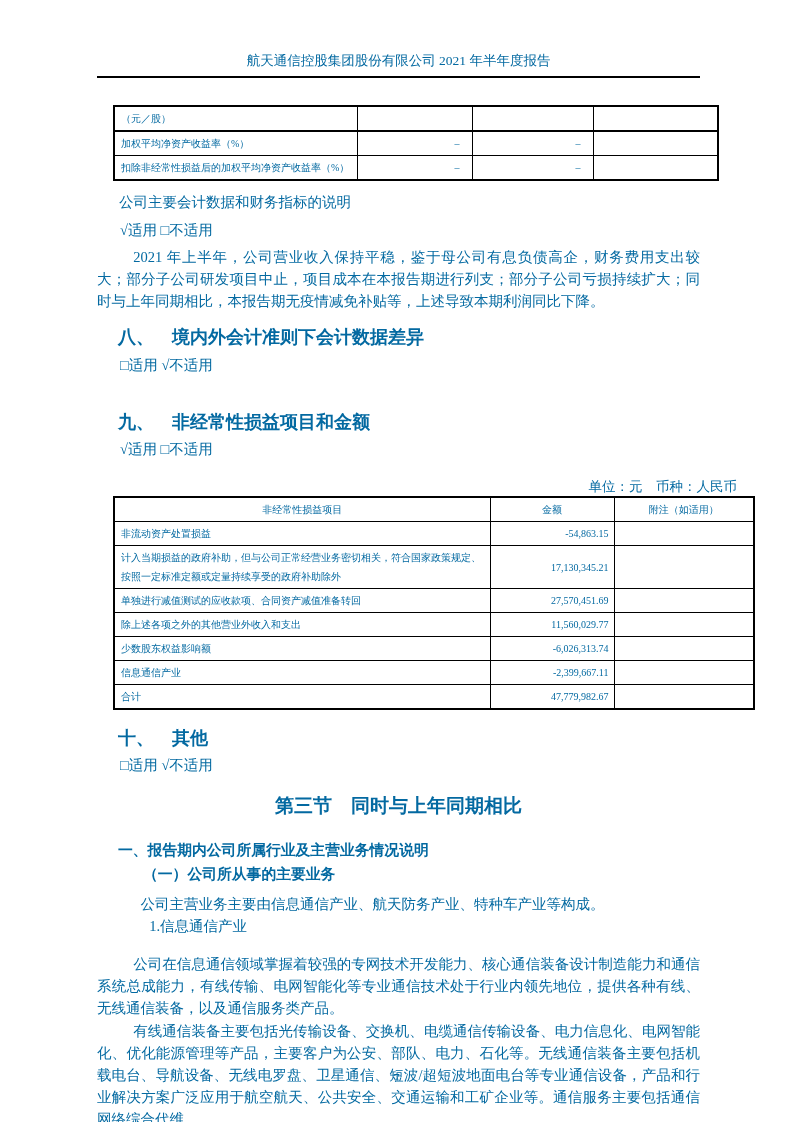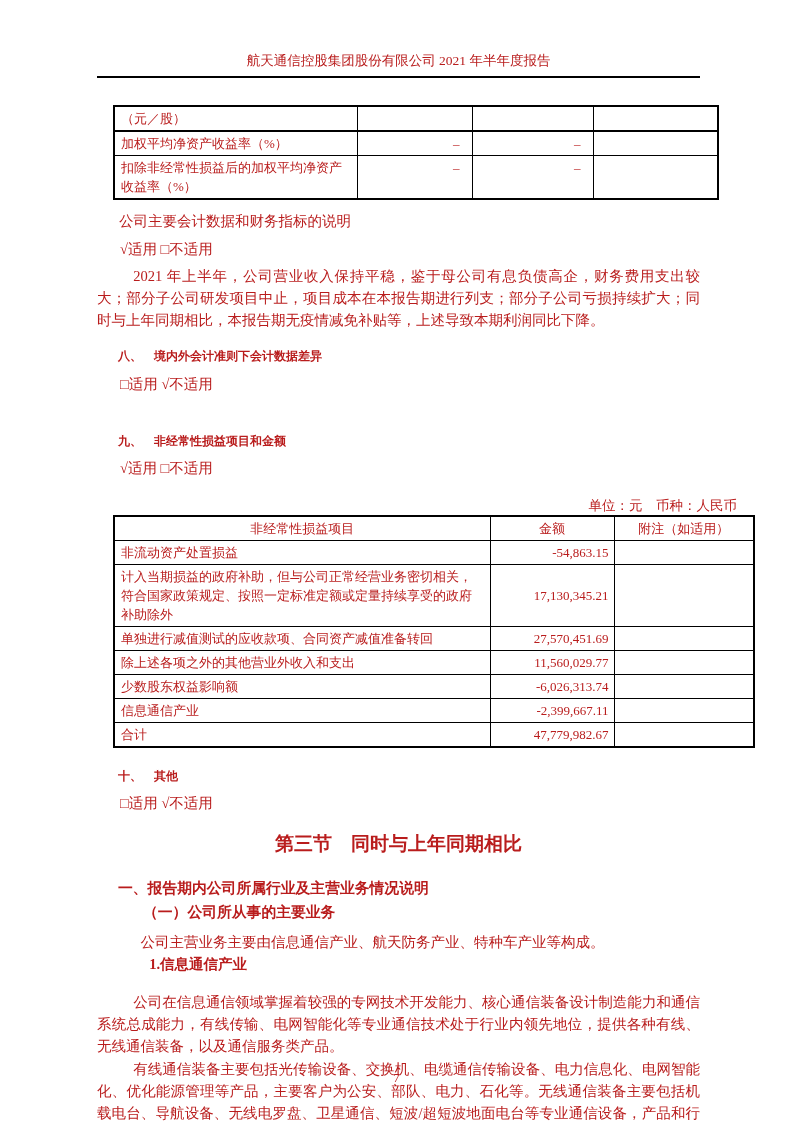--- a/index.html
+++ b/index.html
@@ -2,71 +2,71 @@
 <html lang="zh"><head>
 <meta charset="utf-8">
 <style>
   * { margin:0; padding:0; box-sizing:border-box; }
   html,body { background:#888; }
   .page {
     position:relative;
     width:793px; height:1122px;
     margin:0 auto;
     background:#ffffff;
-    color:#b91c1c;
+    color:#0369a1;
     font-family:"Liberation Serif", serif;
     overflow:hidden;
   }
   
   .doc-header {
     margin:0 93px 0 97px;
     padding-top:52px; padding-bottom:6px;
     border-bottom:2px solid #000;
     text-align:center;
     font-size:13.5px;
   }
   
-  table { border-collapse:collapse; table-layout:fixed; font-size:13px;border-radius:10px; }
+  table { border-collapse:collapse; table-layout:fixed; font-size:10px;border-radius:10px; }
   td { border:1px solid #000; padding:2px 6px; vertical-align:top; line-height:19px; }
   table.t1 { margin:27px 0 0 113px; width:604px; border:2px solid #000; }
   table.t1 .c-label { width:243px; text-align:left; }
   table.t1 .c-v1 { width:115px; }
   table.t1 .c-v2 { width:121px; }
   table.t1 .c-v3 { width:125px; }
   table.t1 .num { text-align:right; padding-right:12px; }
   table.t1 tr.hdr td { border-bottom-width:2px; }
   table.t2 { margin:2px 0 0 113px; width:624px; border:2px solid #000; }
   table.t2 .c-item { width:376px; text-align:left;margin-top:11px; }
   table.t2 .c-amount { width:124px; }
   table.t2 .c-note { width:140px; }
   table.t2 td.center { text-align:center; }
   table.t2 td.amount { text-align:right; padding-right:5px; }
   
   .song { font-size:14.5px; line-height:22px; }
-  .hei  { font-family:"Liberation Sans", sans-serif; font-weight:bold; font-size:12px; line-height:19px; }
+  .hei  { font-family:"Liberation Sans", sans-serif; font-weight:bold; font-size:18px; line-height:19px; }
   .note-title { margin:10px 93px 0 119px; }
   .applicability { margin:6px 93px 0 120px; }
   .para { margin:5px 93px 0 97px; text-align:justify; text-indent:2.5em; }
   .h8  { margin:16px 0 0 118px; }
   .app8 { margin:7px 93px 0 120px; }
   .h9  { margin:37px 0 0 118px; }
   .app9 { margin:6px 93px 0 120px; }
   .unit-note { width:624px; margin:20px 0 0 113px; text-align:right; font-size:13.5px; line-height:14px; }
   .h10 { margin:19px 0 0 118px; }
   .app10 { margin:6px 93px 0 120px; }
   .chapter-title {
     margin:17px 93px 0 97px;
     text-align:center;
     font-family:"Liberation Sans", sans-serif; font-weight:bold;
     font-size:19px; line-height:26px;
   }
   .h-one { margin:22px 93px 0 118px; font-size:14.8px; }
   .h-sub { margin:5px 93px 0 143px; font-size:14.8px; }
   .para-overview { margin:9px 93px 0 97px; text-indent:3em; }
-  .item-title { margin:0 93px 16px 97px; text-indent:3.6em;font-weight:bold; }
+  .item-title { margin:0 93px 16px 97px; text-indent:3.6em; }
   .para-body { margin:1px 93px 0 97px; text-align:justify; text-indent:2.5em; }
   .page-footer {
     position:absolute; left:0; right:0; top:1070px;
     text-align:center; font-size:13px;
   }
 </style>
 </head>
 <body>
 
 <div class="page">

